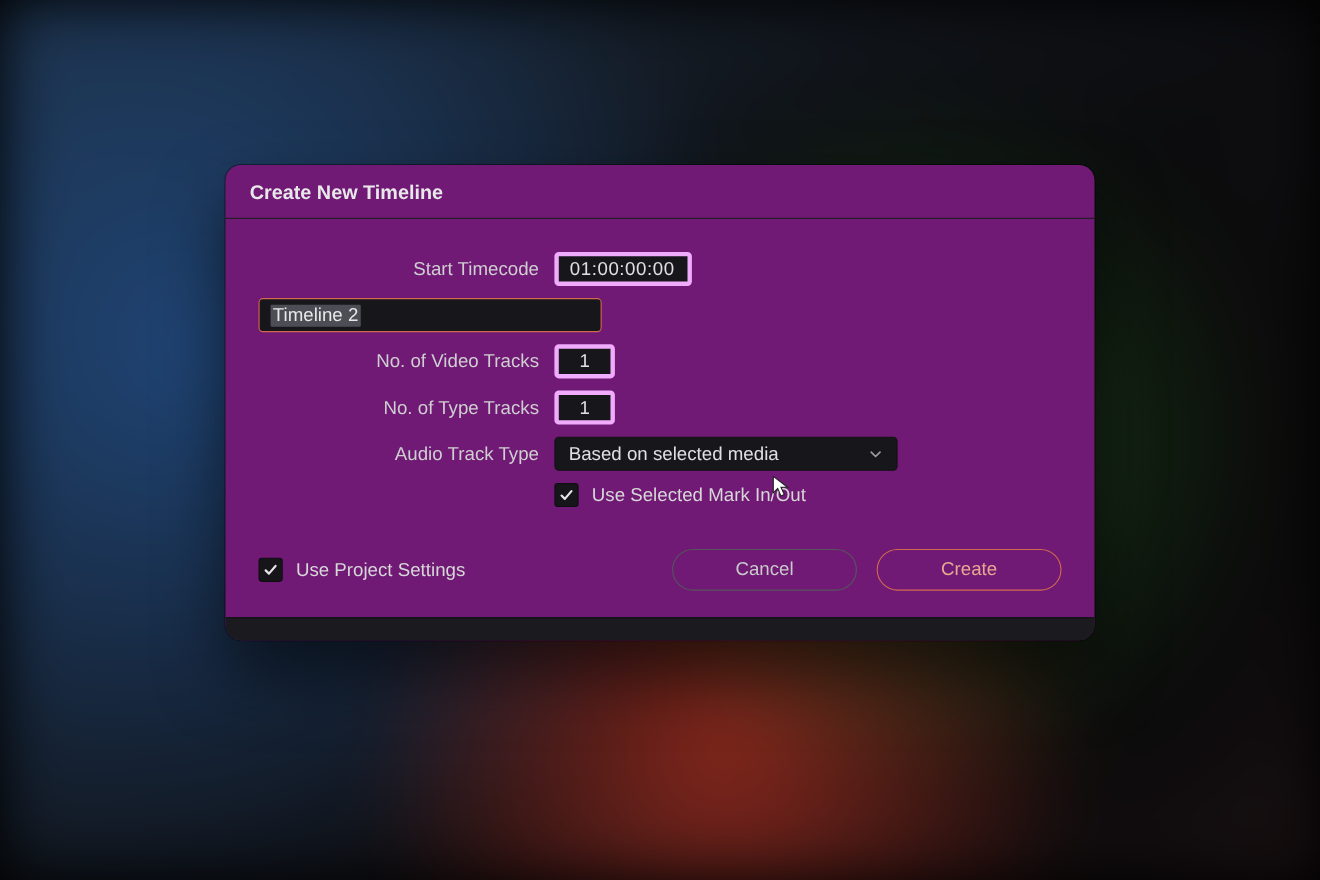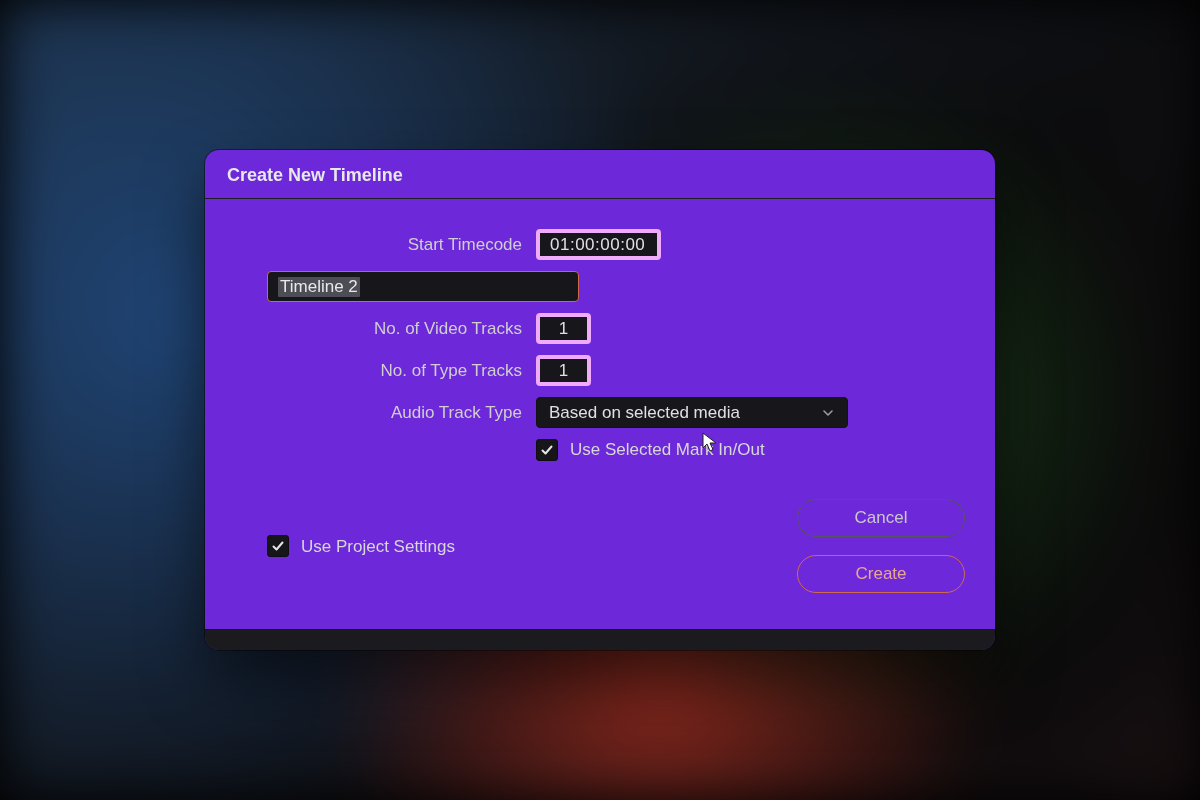--- a/index.html
+++ b/index.html
@@ -21,35 +21,34 @@
       radial-gradient(circle at 15% 40%, rgba(40,100,180,0.55) 0%, rgba(40,100,180,0) 45%),
       radial-gradient(circle at 75% 55%, #0a0a0a 0%, #0a0a0a 22%, rgba(10,10,10,0) 45%),
       linear-gradient(135deg, #1b2a3a 0%, #0d0d10 60%, #1a1012 100%);
     filter: blur(28px);
   }
   .dialog {
     position: absolute;
     left: 205px;
     top: 150px;
     width: 790px;
-    background: #6d28d9;
+    background: #701a75;
     border-radius: 14px;
     box-shadow: 0 30px 60px rgba(0,0,0,0.55), 0 0 0 1px rgba(0,0,0,0.4);
     overflow: hidden;
   }
   .dialog-header {
     padding: 15px 22px 12px;
     border-bottom: 1px solid #1d1d22;
     font-size: 18px;
     font-weight: 600;
     color: #e8e8ea;
   }
   .dialog-body {
-    padding: 30px 30px 36px;
-    margin-left: 32px;
+    padding: 30px 30px 24px;
   }
   .row {
     display: flex;
     align-items: center;
     margin-bottom: 11px;
     font-size: 17px;
   }
   .row-label {
     width: 255px;
     text-align: right;
@@ -123,21 +122,21 @@
     justify-content: center;
     flex: 0 0 20px;
   }
   .chk svg { display:block; }
   .dialog-footer {
     margin-top: 38px;
     display: flex;
     align-items: center;
   }
   .footer-left { display:flex; align-items:flex-end; }
-  .footer-right { margin-left:auto; display:flex; gap:18px;flex-direction:column; }
+  .footer-right { margin-left:auto; display:flex; gap:18px; }
   .btn {
     height: 38px;
     border-radius: 20px;
     padding: 0 28px;
     display: flex;
     align-items: center;
     justify-content: center;
     font-size: 17px;
     border: 1px solid #55555c;
     color: #c9c9cc;

